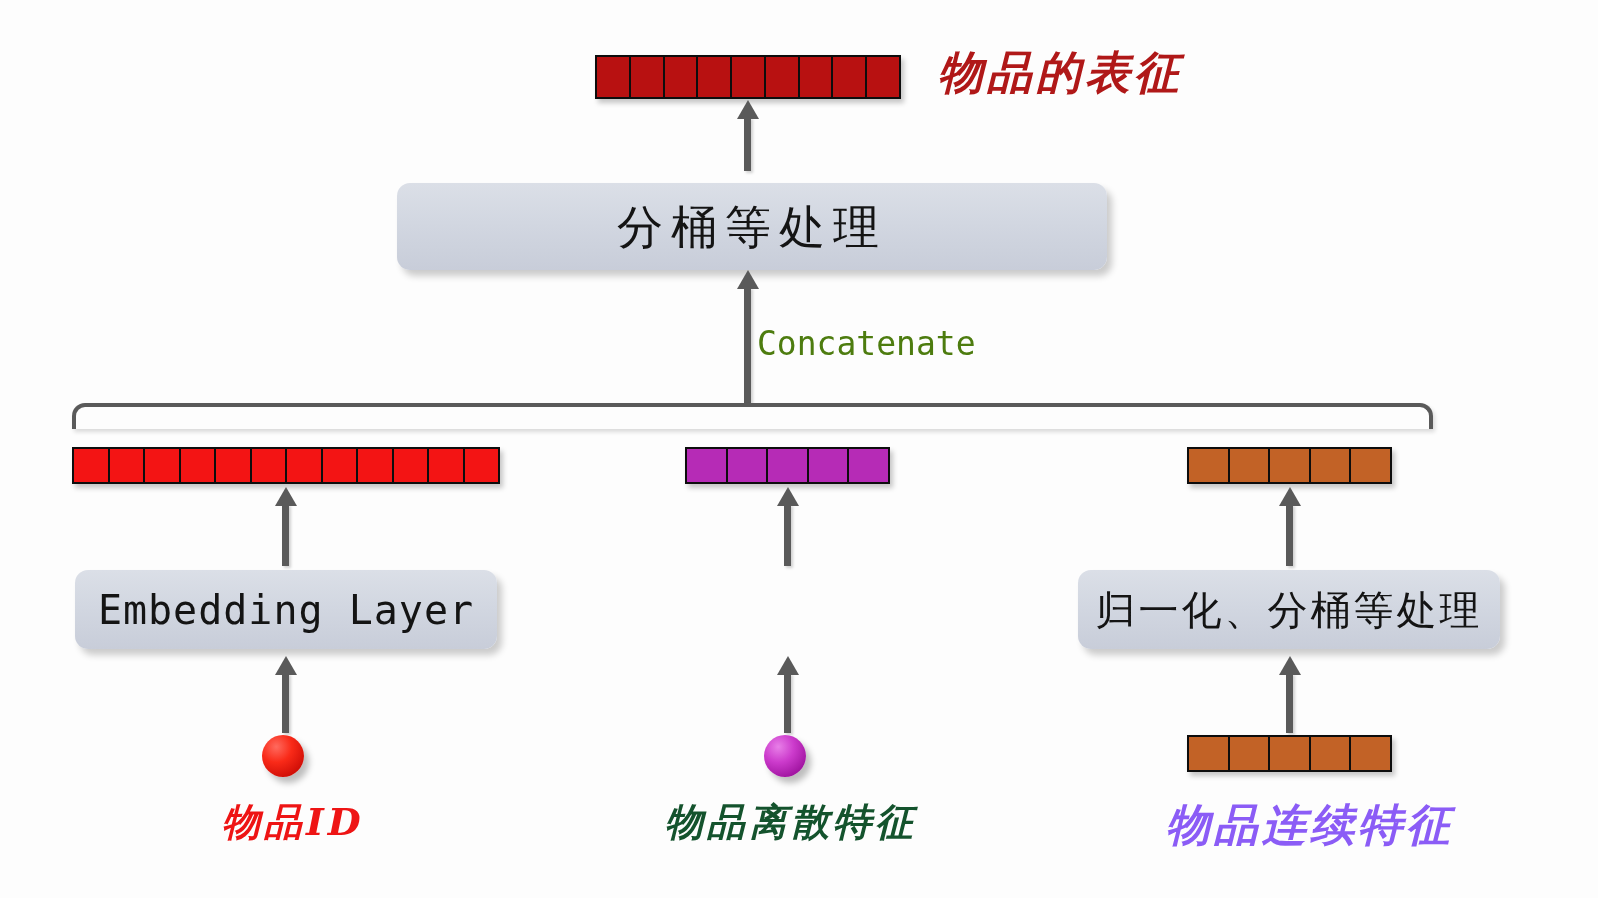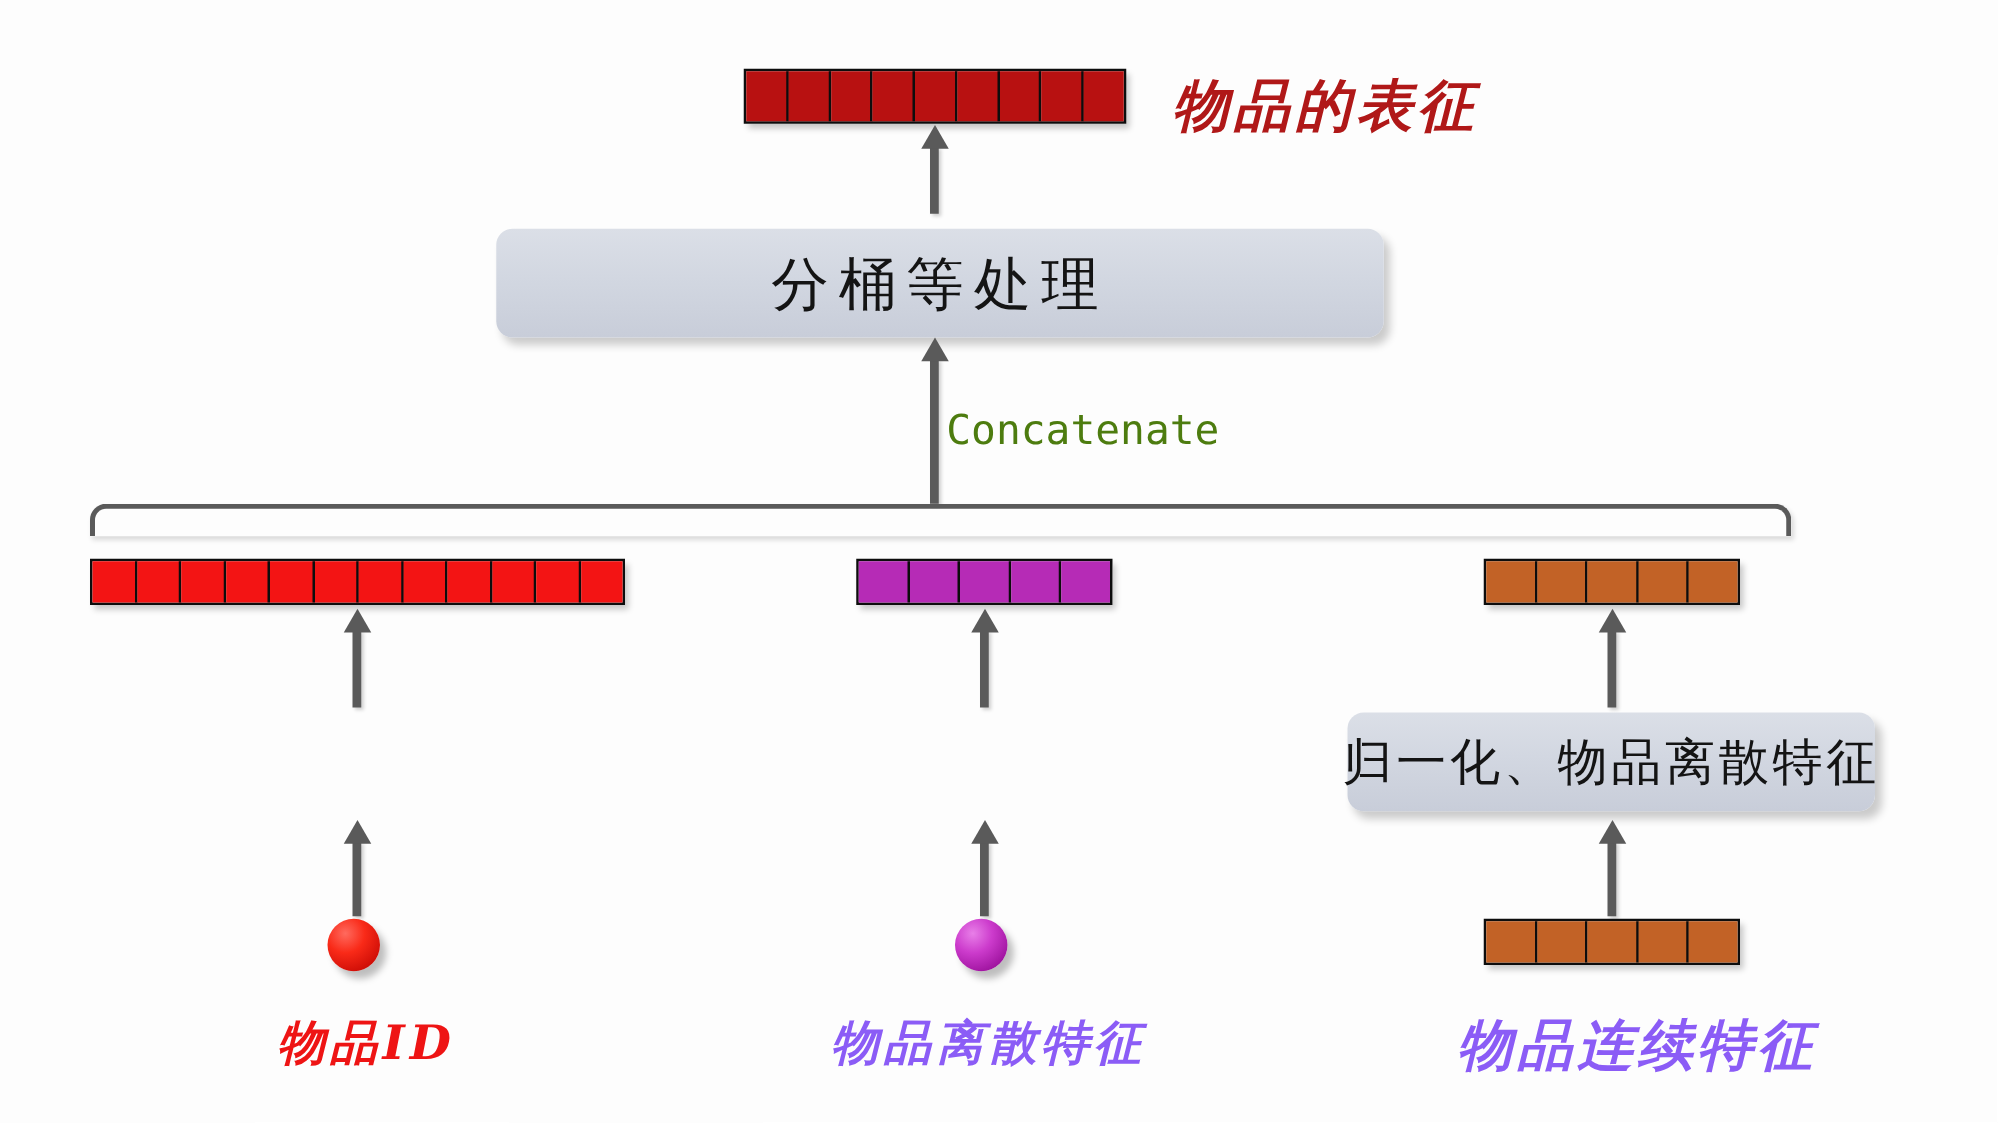--- a/index.html
+++ b/index.html
@@ -109,21 +109,20 @@
   .textlabel {
     position: absolute;
     white-space: nowrap;
     line-height: 1;
   }
   .brush {
     font-family: "DejaVu Serif", "Liberation Serif", serif;
     font-style: italic;
     font-weight: bold;
     letter-spacing: 4px;
-    margin-top: 12px;
   }
   .concat-text {
     font-family: "DejaVu Sans Mono", "Liberation Mono", monospace;
     font-size: 33px;
     color: #4d7c0f;
     letter-spacing: 0px;
   }
 </style>
 </head>
 <body>
@@ -166,20 +165,23 @@
       <div class="cell" style="flex: 1 1 0px; background: rgb(243, 20, 20);"></div>
       <div class="cell" style="flex: 1 1 0px; background: rgb(243, 20, 20);"></div>
       <div class="cell" style="flex: 1 1 0px; background: rgb(243, 20, 20);"></div>
       <div class="cell" style="flex: 1 1 0px; background: rgb(243, 20, 20);"></div>
       <div class="cell" style="flex: 1 1 0px; background: rgb(243, 20, 20);"></div>
       <div class="cell" style="flex: 1 1 0px; background: rgb(243, 20, 20);"></div>
     </div>
 
   <div class="arrow" style="left:282px; top:504px; height:62px;"></div>
 
+  <div class="procbox" style="left:75px; top:570px; width:422px; height:79px;">
+    <span class="boxlabel mono-label">Embedding Layer</span>
+  </div>
 
   <div class="arrow" style="left:282px; top:673px; height:60px;"></div>
 
   <div class="sphere" style="left:262px; top:735px; width:42px; height:42px;
               background: radial-gradient(circle at 34% 28%, #ff6a5e 0%, #f92a18 38%, #d21008 75%, #a80a04 100%);"></div>
 
   <div class="textlabel brush" style="left:222px; top:803px; font-size:38px; color:#EE1414;">物品ID</div>
 
   <div class="vector" id="v-b2" style="left:685px; top:447px; width:205px; height:37px;">
       <div class="cell" style="flex: 1 1 0px; background: rgb(182, 43, 182);"></div>
@@ -190,34 +192,34 @@
     </div>
 
   <div class="arrow" style="left:784px; top:504px; height:62px;"></div>
 
 
   <div class="arrow" style="left:784px; top:673px; height:60px;"></div>
 
   <div class="sphere" style="left:764px; top:735px; width:42px; height:42px;
               background: radial-gradient(circle at 34% 28%, #e87fe8 0%, #cc3bcc 38%, #a317a3 75%, #7d0d7d 100%);"></div>
 
-  <div class="textlabel brush" style="left:665px; top:803px; font-size:38px; color:#8b5cf6;">物品离散特征</div>
+  <div class="textlabel brush" style="left:665px; top:803px; font-size:38px; color:#14532d;">物品离散特征</div>
 
   <div class="vector" id="v-b3" style="left:1187px; top:447px; width:205px; height:37px;">
       <div class="cell" style="flex: 1 1 0px; background: rgb(194, 98, 38);"></div>
       <div class="cell" style="flex: 1 1 0px; background: rgb(194, 98, 38);"></div>
       <div class="cell" style="flex: 1 1 0px; background: rgb(194, 98, 38);"></div>
       <div class="cell" style="flex: 1 1 0px; background: rgb(194, 98, 38);"></div>
       <div class="cell" style="flex: 1 1 0px; background: rgb(194, 98, 38);"></div>
     </div>
 
   <div class="arrow" style="left:1286px; top:504px; height:62px;"></div>
 
   <div class="procbox" style="left:1078px; top:570px; width:422px; height:79px;">
-    <span class="boxlabel cjk-label">归一化、物品离散特征</span>
+    <span class="boxlabel cjk-label">归一化、分桶等处理</span>
   </div>
 
   <div class="arrow" style="left:1286px; top:673px; height:60px;"></div>
 
   <div class="vector" id="v-b3in" style="left:1187px; top:735px; width:205px; height:37px;">
       <div class="cell" style="flex: 1 1 0px; background: rgb(194, 98, 38);"></div>
       <div class="cell" style="flex: 1 1 0px; background: rgb(194, 98, 38);"></div>
       <div class="cell" style="flex: 1 1 0px; background: rgb(194, 98, 38);"></div>
       <div class="cell" style="flex: 1 1 0px; background: rgb(194, 98, 38);"></div>
       <div class="cell" style="flex: 1 1 0px; background: rgb(194, 98, 38);"></div>

